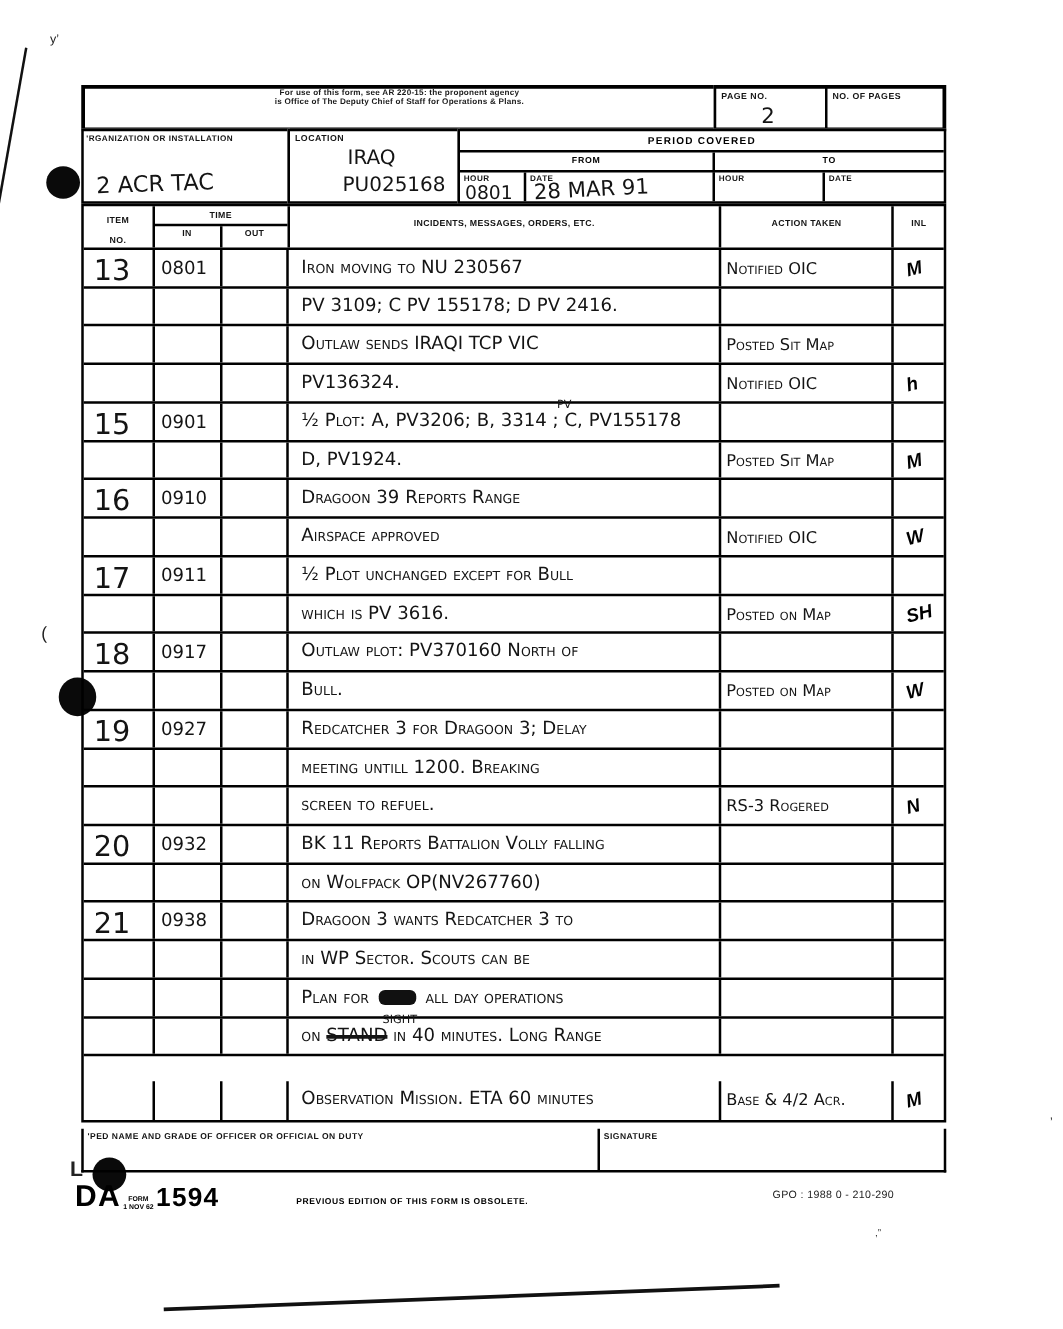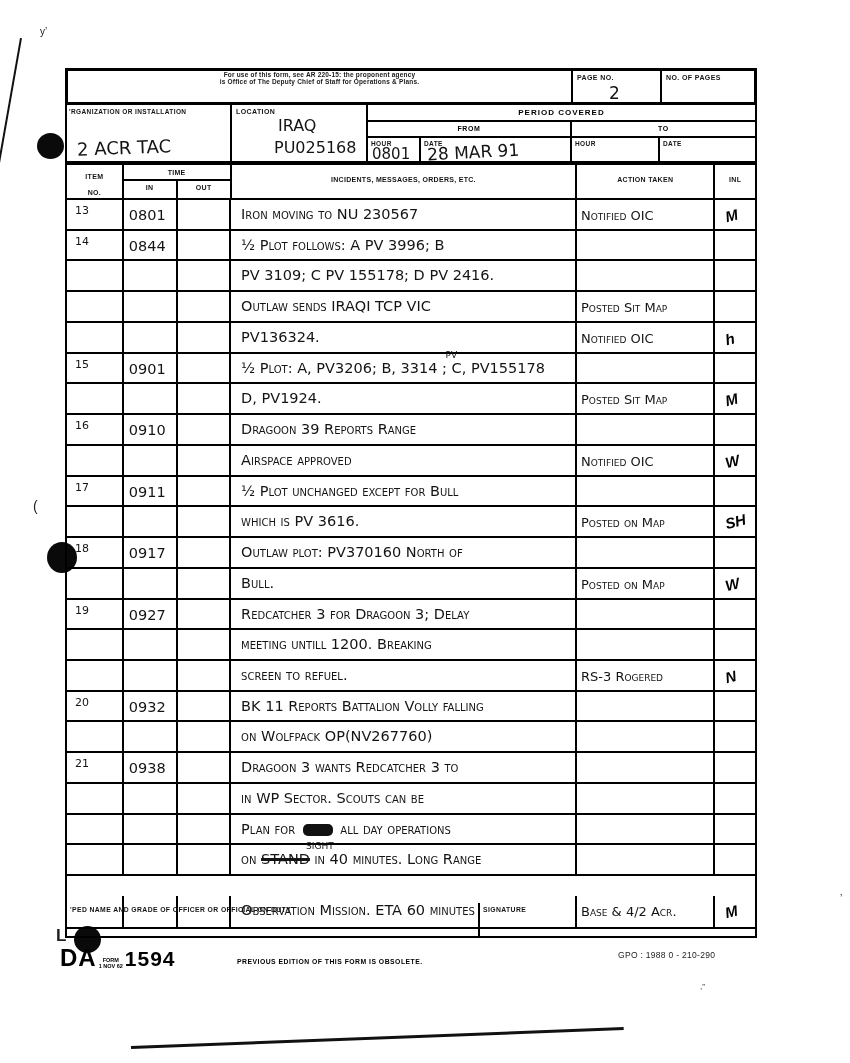--- a/index.html
+++ b/index.html
@@ -44,21 +44,21 @@
   #time-bottom{display:flex;height:17px;}
   #h-in{width:55px;border-right:2px solid #000;box-sizing:border-box;padding-top:3px;}
   #h-out{width:53px;padding-top:3px;}
   #h-inc div,#h-act div{margin-top:11px;}
   #h-inl div{margin-top:11px;}
   #tbody{}
   .trow{display:flex;height:30.74px;border-bottom:2px solid #000;box-sizing:border-box;}
   .trow:last-child{border-bottom:none;margin-top:20px;}
   .cell{border-right:2px solid #000;box-sizing:border-box;overflow:visible;position:relative;}
   .cell:last-child{border-right:none;}
-  .c-item{width:57px;font-size:11px;padding:4px 0 0 8px;}
+  .c-item{width:57px;font-size:23px;padding:4px 0 0 8px;}
   .c-in{width:55px;font-size:14.5px;padding:7px 0 0 5px;}
   .c-out{width:53px;}
   .c-inc{width:348px;font-size:14.5px;padding:6px 0 0 10px;}
   .c-act{width:139px;font-size:13px;padding:8px 0 0 4px;}
   .c-inl{width:40px;}
   .initials{font-style:italic;font-weight:bold;font-size:15px;transform:rotate(-14deg);
     padding:6px 0 0 10px;font-variant:normal;}
   .midwrap{position:relative;display:inline-block;}
   .above{position:absolute;left:1px;top:-9px;font-size:9px;line-height:9px;padding-left:44px;}
   .struck{text-decoration:line-through;text-decoration-thickness:3px;}
@@ -168,28 +168,20 @@
     <div id="tbody">
   <div class="trow">
     <div class="cell c-item hw">13</div>
     <div class="cell c-in hw">0801</div>
     <div class="cell c-out hw"></div>
     <div class="cell c-inc hw">Iron moving to NU 230567</div>
     <div class="cell c-act hw">Notified OIC</div>
     <div class="cell c-inl initials">M</div>
   </div>
 
-  <div class="trow">
-    <div class="cell c-item hw">14</div>
-    <div class="cell c-in hw">0844</div>
-    <div class="cell c-out hw"></div>
-    <div class="cell c-inc hw">½ Plot follows: A PV 3996; B</div>
-    <div class="cell c-act hw"></div>
-    <div class="cell c-inl initials"></div>
-  </div>
 
   <div class="trow">
     <div class="cell c-item hw"></div>
     <div class="cell c-in hw"></div>
     <div class="cell c-out hw"></div>
     <div class="cell c-inc hw">PV 3109; C PV 155178; D PV 2416.</div>
     <div class="cell c-act hw"></div>
     <div class="cell c-inl initials"></div>
   </div>
 

